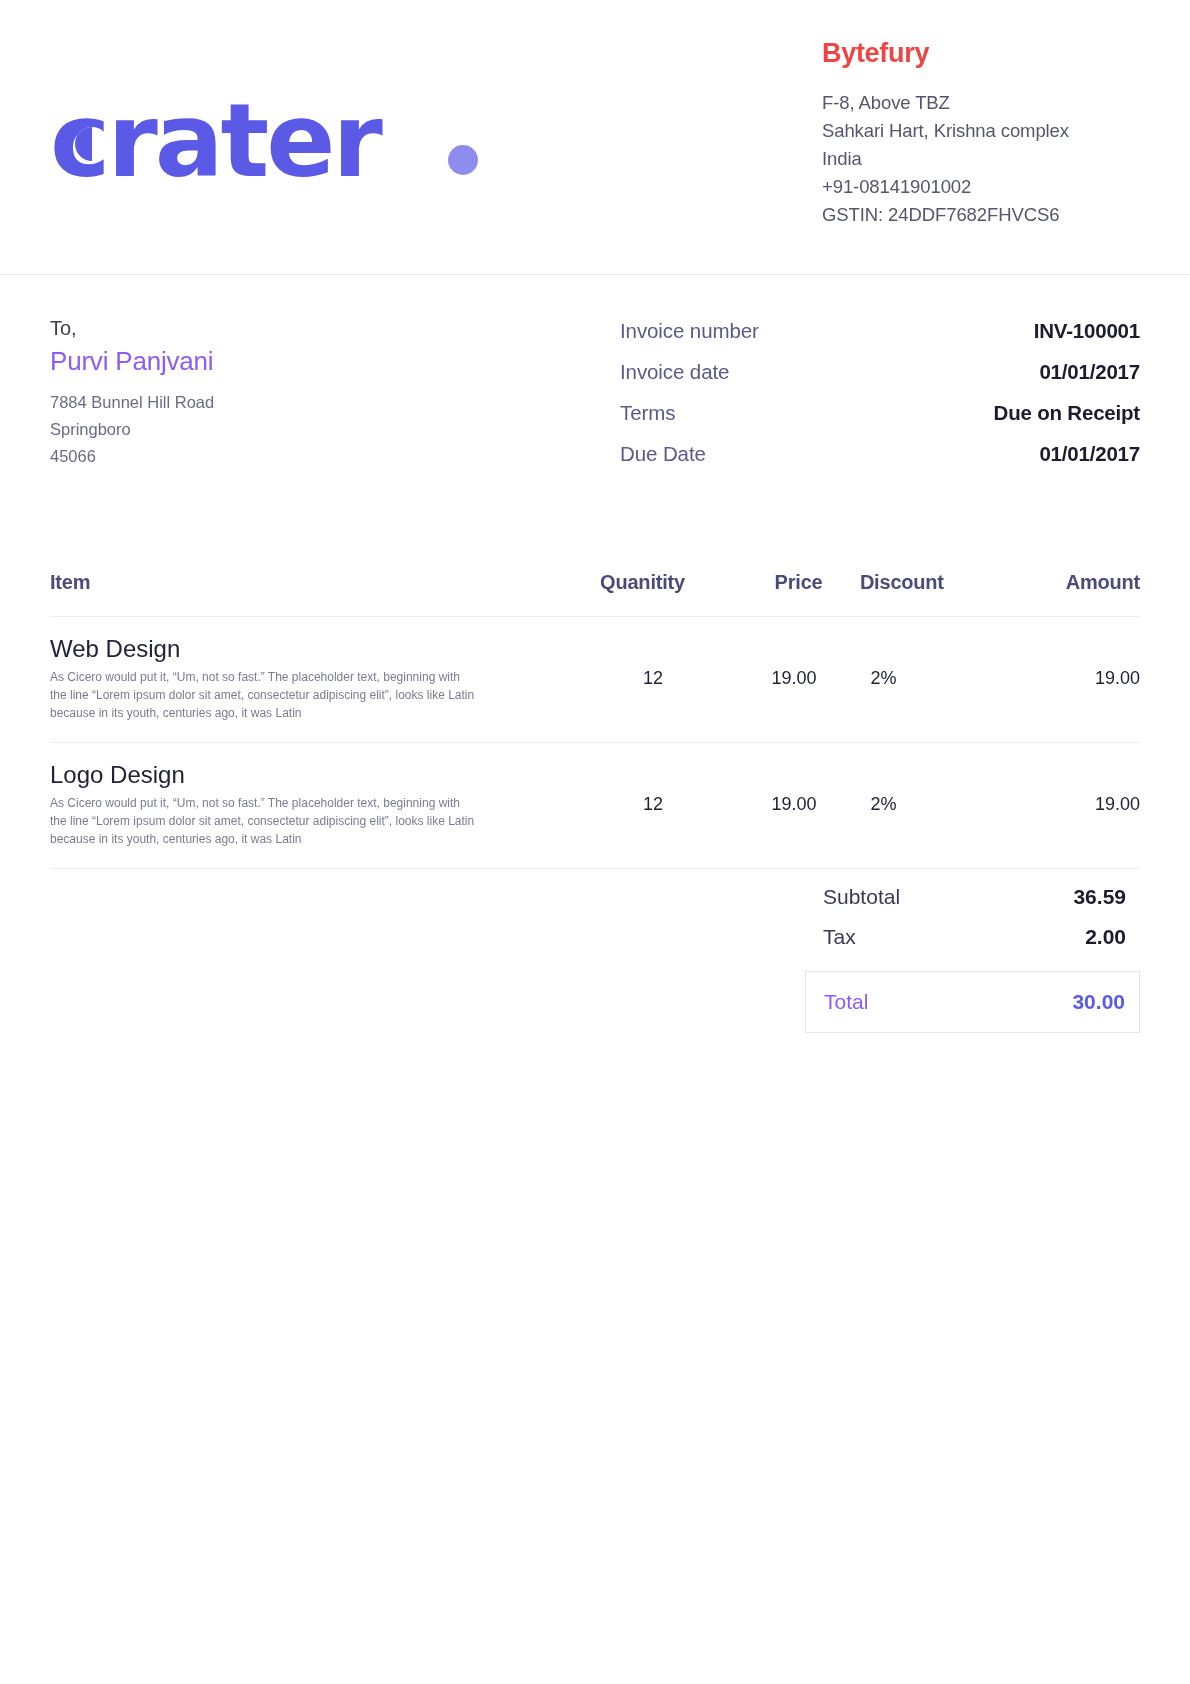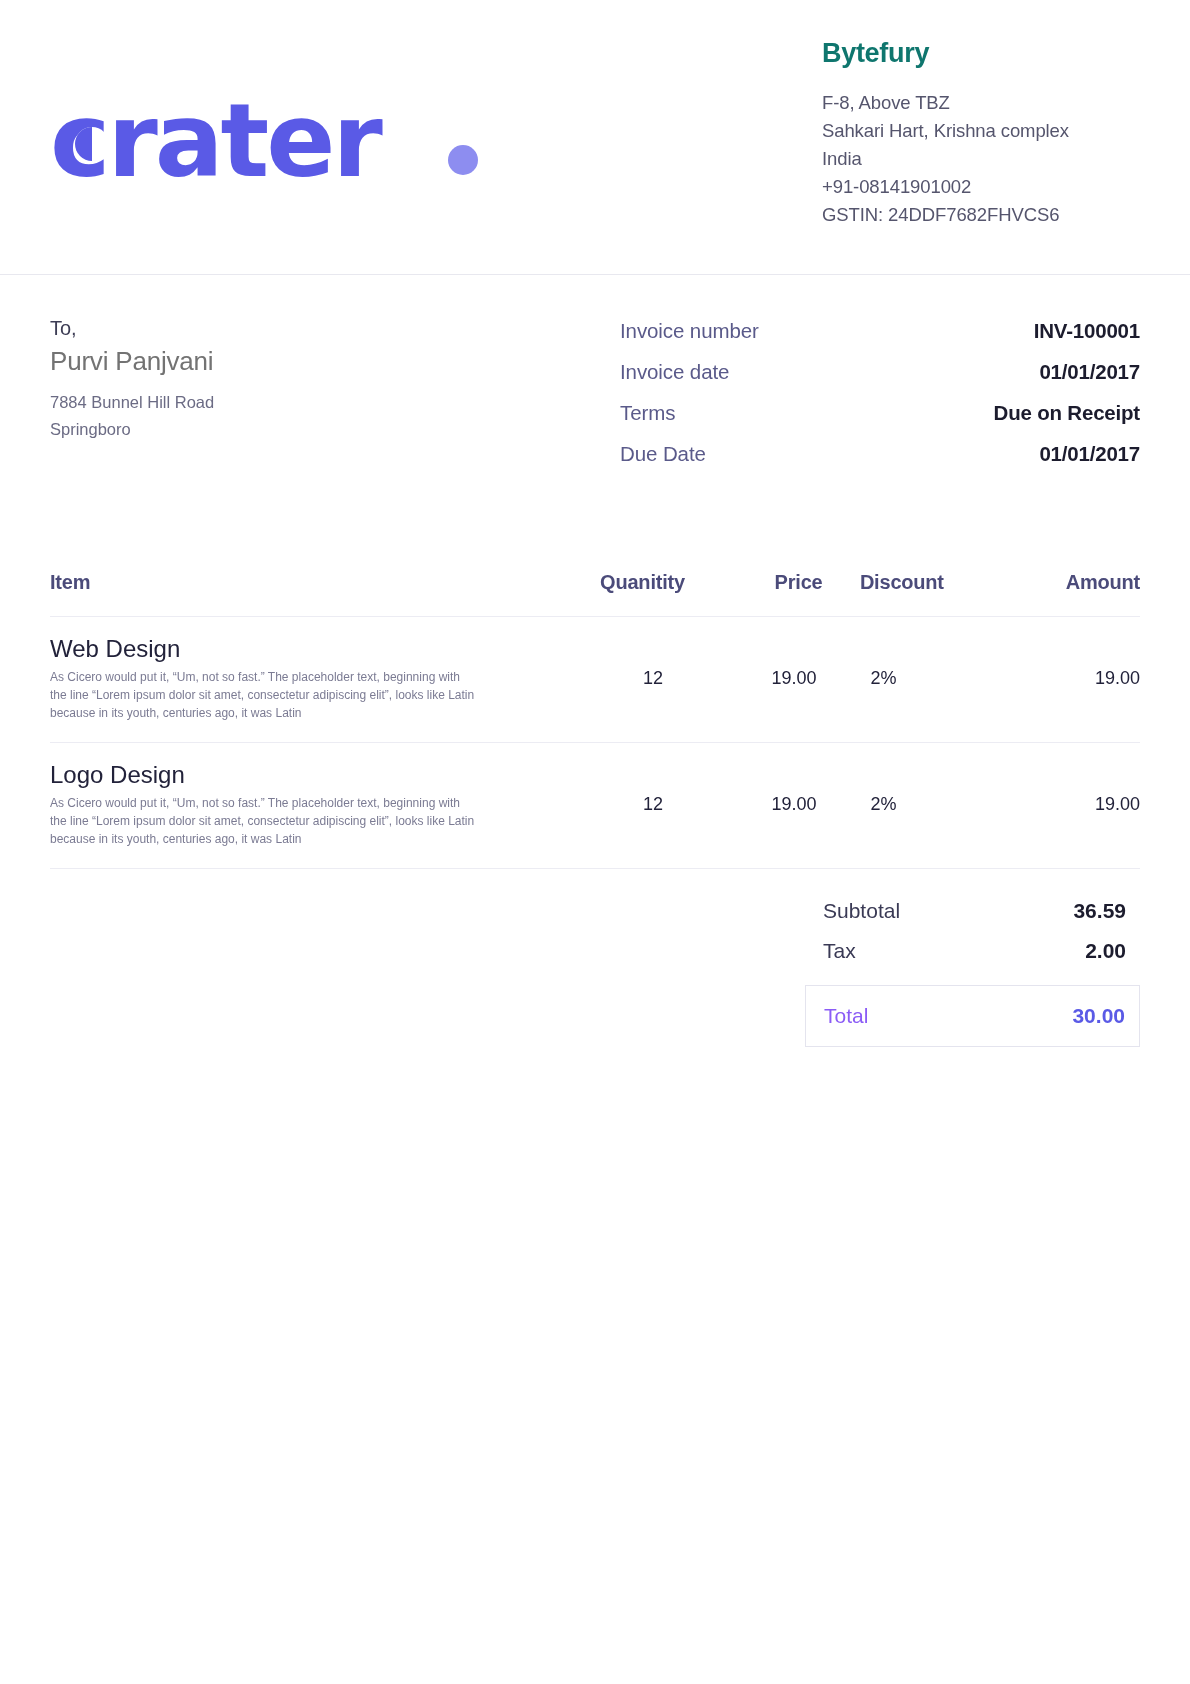--- a/index.html
+++ b/index.html
@@ -32,21 +32,21 @@
     padding-left: 0px;
   }
   .company {
     text-align: left;
     padding-top: 8px;
     min-width: 300px;
   }
   .company-name {
     font-size: 27px;
     font-weight: 700;
-    color: #0f766e;
+    color: #ef4444;
     margin-bottom: 20px;
     letter-spacing: -0.3px;
   }
   .company-line {
     font-size: 18.5px;
     color: #55556d;
     line-height: 1.52;
     letter-spacing: -0.1px;
   }
 
@@ -57,21 +57,21 @@
   }
   .bill-to { width: 560px; }
   .to-label {
     font-size: 20px;
     color: #3d3d55;
     margin-bottom: 6px;
   }
   .to-name {
     font-size: 26px;
     font-weight: 400;
-    color: #737373;
+    color: #8b5cf6;
     margin-bottom: 12px;
     letter-spacing: -0.2px;
   }
   .to-line {
     font-size: 16.5px;
     color: #6b6b84;
     line-height: 1.65;
   }
 
   .meta {
@@ -139,21 +139,21 @@
     text-align: right;
     font-size: 18px;
     color: #22223a;
   }
   .cell-qty { padding-right: 22px !important; }
   .cell-price { padding-right: 6px !important; }
   .cell-disc { text-align: left !important; padding-left: 48px !important; }
 
   
   .totals {
-    margin: 22px 50px 0 0;
+    margin: 8px 50px 0 0;
     display: flex;
     justify-content: flex-end;
     padding-left: 32px;
   }
   .totals-box { width: 335px; }
   .tot-row {
     display: flex;
     justify-content: space-between;
     align-items: baseline;
     padding: 8px 14px 8px 18px;
@@ -203,20 +203,21 @@
       <div class="company-line">GSTIN: 24DDF7682FHVCS6</div>
     </div>
   </div>
 
   <div class="mid">
     <div class="bill-to">
       <div class="to-label">To,</div>
       <div class="to-name">Purvi Panjvani</div>
       <div class="to-line">7884 Bunnel Hill Road</div>
       <div class="to-line">Springboro</div>
+      <div class="to-line">45066</div>
     </div>
 
     <div class="meta">
       <div class="meta-row">
         <span class="meta-label">Invoice number</span>
         <span class="meta-value">INV-100001</span>
       </div>
       <div class="meta-row">
         <span class="meta-label">Invoice date</span>
         <span class="meta-value">01/01/2017</span>

